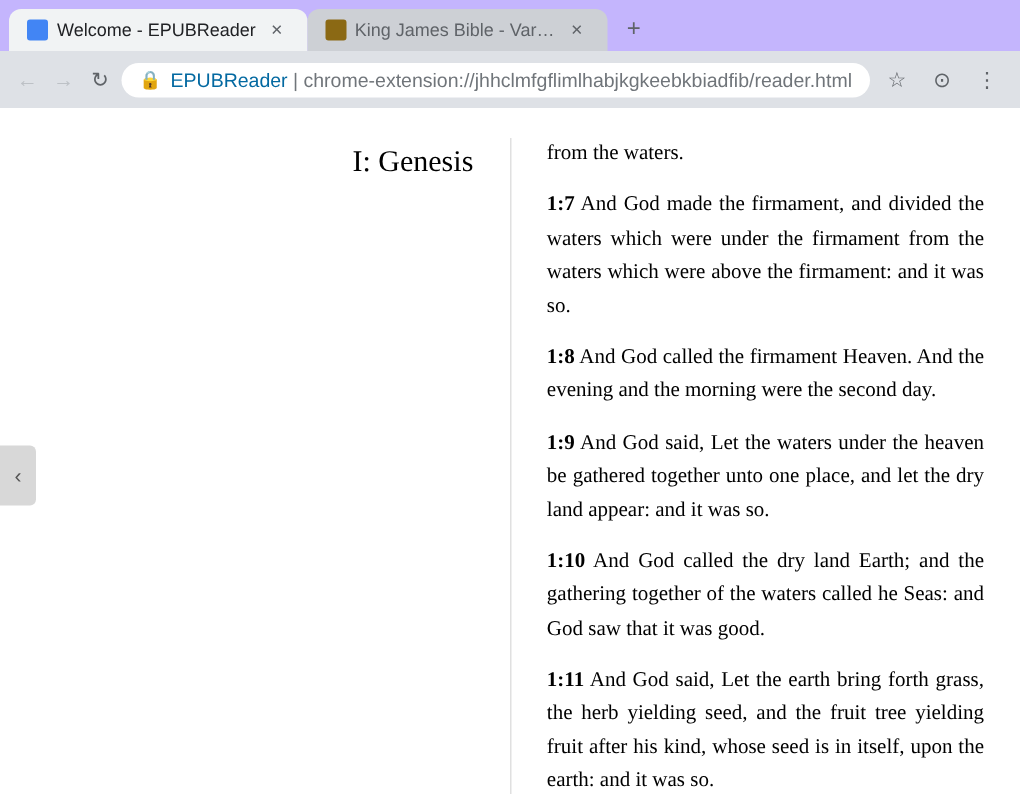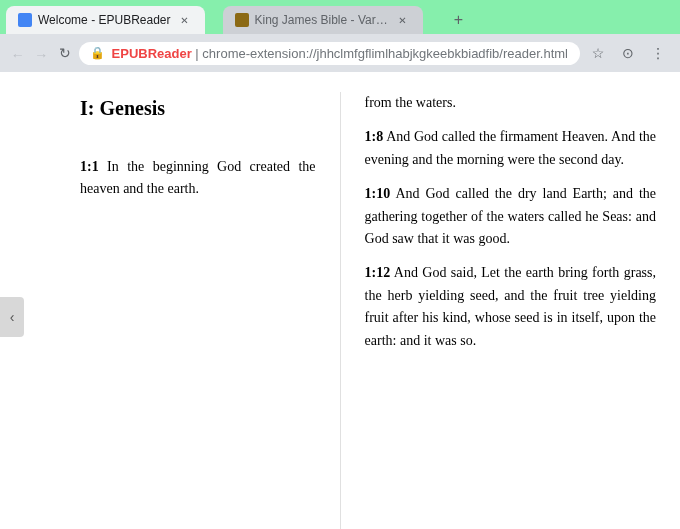--- a/index.html
+++ b/index.html
@@ -8,22 +8,22 @@
     
     .browser-chrome {
       background: #dee1e6;
       width: 680px;
     }
 
     .tab-bar {
       display: flex;
       align-items: flex-start;
       padding: 6px 0 0 6px;
-      background: #86efac;
-      gap: 18px;
+      background: #c4b5fd;
+      gap: 0;
     }
 
     .tab {
       display: flex;
       align-items: center;
       padding: 6px 12px;
       border-radius: 8px 8px 0 0;
       font-size: 12px;
       max-width: 200px;
       gap: 6px;
@@ -113,22 +113,21 @@
       font-size: 12px;
     }
     .url-text {
       color: #202124;
       font-size: 13px;
       white-space: nowrap;
       overflow: hidden;
       text-overflow: ellipsis;
     }
     .url-text .url-origin {
-      color: #ef4444;
-      font-weight: bold;
+      color: #0369a1;
     }
     .url-text .url-path {
       color: #70757a;
     }
 
     .menu-icons {
       display: flex;
       align-items: center;
       gap: 2px;
     }
@@ -156,24 +155,24 @@
 
     .left-panel {
       width: 340px;
       padding: 20px 24px 20px 80px;
       font-size: 14px;
       line-height: 1.6;
       color: #000;
     }
 
     .chapter-title {
-      text-align: left;
+      text-align: right;
       font-size: 20px;
-      font-weight: bold;
-      margin-bottom: 32px;
+      font-weight: normal;
+      margin-bottom: 20px;
       font-family: Georgia, serif;
     }
 
     .verse {
       margin-bottom: 12px;
       text-align: justify;
       font-family: Georgia, serif;
       font-size: 14px;
       line-height: 1.6;
     }
@@ -258,29 +257,30 @@
   <div class="page-content">
 
     <div class="page-turn-left">‹</div>
 
     <div class="left-panel">
       <h1 class="chapter-title">
         <span>I: Genesis</span>
       </h1>
 
       <div id="left-verses-container">
-          <div class="verse"><strong>1:1</strong> In the beginning God created the heaven and the earth.</div>
         </div>
     </div>
 
     <div class="divider"></div>
 
     <div class="right-panel">
       <div id="right-verses-container">
           <div class="verse-right">from the waters.</div>
+          <div class="verse-right"><strong>1:7</strong> And God made the firmament, and divided the waters which were under the firmament from the waters which were above the firmament: and it was so.</div>
           <div class="verse-right"><strong>1:8</strong> And God called the firmament Heaven. And the evening and the morning were the second day.</div>
+          <div class="verse-right"><strong>1:9</strong> And God said, Let the waters under the heaven be gathered together unto one place, and let the dry land appear: and it was so.</div>
           <div class="verse-right"><strong>1:10</strong> And God called the dry land Earth; and the gathering together of the waters called he Seas: and God saw that it was good.</div>
-          <div class="verse-right"><strong>1:12</strong> And God said, Let the earth bring forth grass, the herb yielding seed, and the fruit tree yielding fruit after his kind, whose seed is in itself, upon the earth: and it was so.</div>
+          <div class="verse-right"><strong>1:11</strong> And God said, Let the earth bring forth grass, the herb yielding seed, and the fruit tree yielding fruit after his kind, whose seed is in itself, upon the earth: and it was so.</div>
         </div>
     </div>
 
   </div>
 </div>
 
 </body></html>

